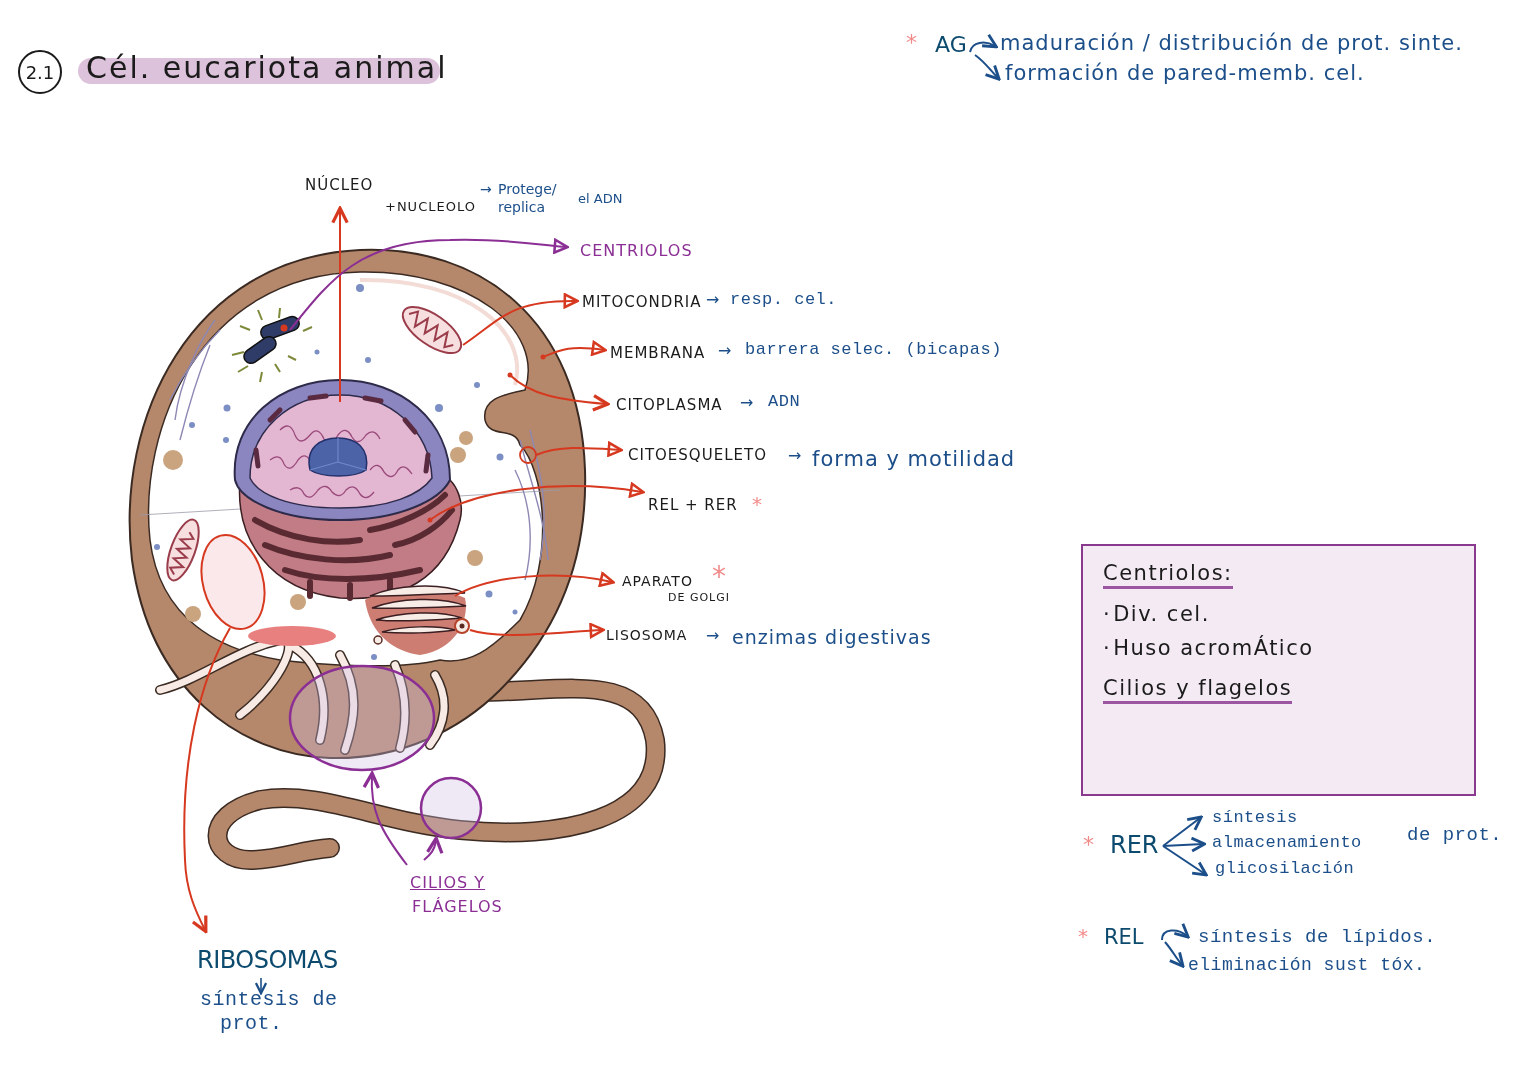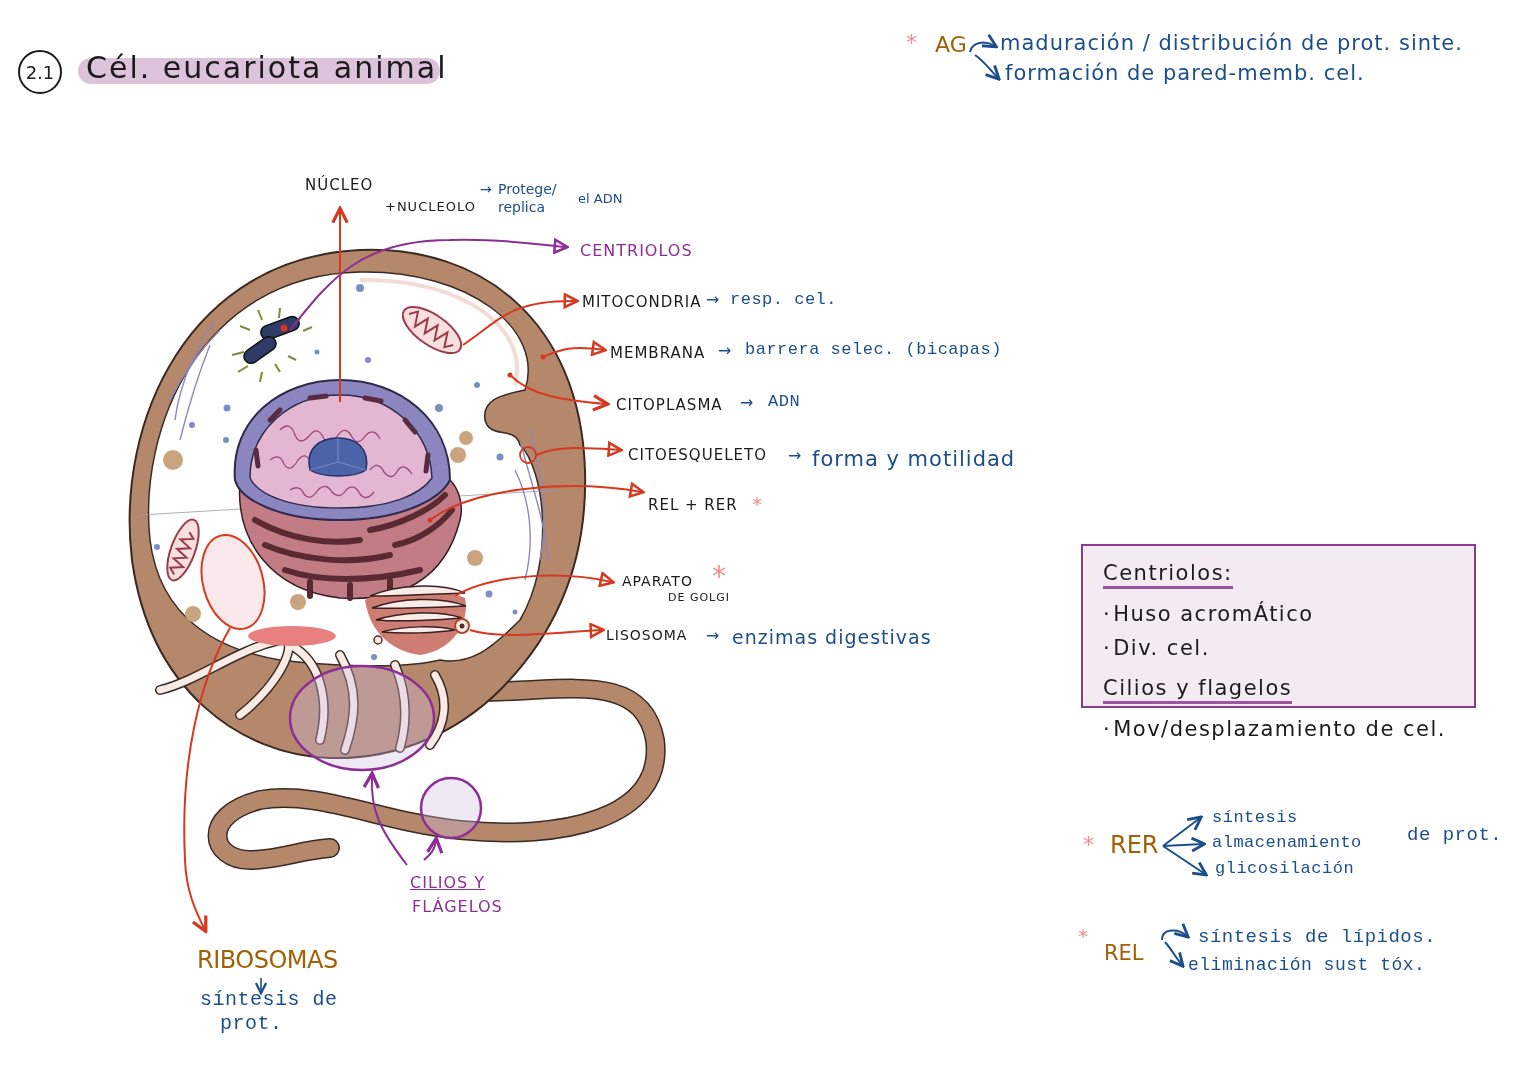--- a/index.html
+++ b/index.html
@@ -2,21 +2,21 @@
 <html><head>
 <meta charset="utf-8">
 <style>
   html, body { margin: 0; padding: 0; }
   body {
     width: 1527px; height: 1080px; position: relative; overflow: hidden;
     background: #ffffff;
     font-family: "DejaVu Sans", sans-serif;
   }
   .abs { position: absolute; white-space: nowrap; }
-  .black { color: #a16207; }
+  .black { color: #0c4a6e; }
   .blue { color: #1c4f8a; }
   .purple { color: #8b2f95; }
   .pink { color: #f28a8a; }
 
   
   .title-badge {
     left: 18px; top: 50px; width: 44px; height: 44px; border: 2.5px solid #1b1b1b;
     border-radius: 50%; display: flex; align-items: center; justify-content: center;
     font-size: 18px; color: #1b1b1b; box-sizing: border-box;
   }
@@ -26,21 +26,21 @@
   .title-text {
     left: 86px; top: 50px; font-size: 30px; letter-spacing: 2px; color: #1b1b1b;
   }
 
   .label-caps { font-size: 15px; letter-spacing: 1px; color: #1b1b1b; }
   .note-blue { font-size: 17px; color: #1c4f8a; letter-spacing: 0.5px; font-family: Liberation Mono, monospace; }
   .note-blue-lg { font-size: 21px; color: #1c4f8a; letter-spacing: 1px; }
 
   
   .info-box {
-    left: 1081px; top: 544px; width: 395px; height: 164px; box-sizing: border-box;
+    left: 1081px; top: 544px; width: 395px; height: 252px; box-sizing: border-box;
     background: #f4eaf4; border: 2px solid #8a3a8e;
     padding: 14px 20px; font-size: 21px; color: #1b1b1b; letter-spacing: 1.5px;
     font-family: "DejaVu Sans", sans-serif;
   }
   .info-box .heading {
     display: inline-block; border-bottom: 3px solid #9c55a0; line-height: 26px; margin-bottom: 8px;
   }
   .info-box .item { line-height: 34px; }
   .info-box .item::before { content: "·"; margin-right: 2px; }
   .info-box .gap { height: 10px; }
@@ -279,30 +279,29 @@
 
 <div class="abs purple" style="left:410px;top:873px;font-size:16px;letter-spacing:1px;text-decoration:underline;">CILIOS Y</div>
 <div class="abs purple" style="left:412px;top:897px;font-size:16px;letter-spacing:1px;">FLÁGELOS</div>
 
 <div class="abs black" style="left:197px;top:946px;font-size:24px;letter-spacing:-0.5px;">RIBOSOMAS</div>
 <div class="abs note-blue" style="left:200px;top:988px;font-size:20px;">síntesis  de</div>
 <div class="abs note-blue" style="left:220px;top:1012px;font-size:20px;">prot.</div>
 
 <div class="abs info-box">
   <div class="heading">Centriolos:</div>
+  <div class="item">Div. cel.</div>
   <div class="item">Huso acromÁtico</div>
-  <div class="item">Div. cel.</div>
   <div class="gap"></div>
   <div class="heading">Cilios y flagelos</div>
-  <div class="item">Mov/desplazamiento de cel.</div>
 </div>
 
 <div class="abs pink" style="left:1083px;top:832px;font-size:22px;">*</div>
 <div class="abs black" style="left:1110px;top:831px;font-size:24px;">RER</div>
 <div class="abs note-blue" style="left:1212px;top:808px;">síntesis</div>
 <div class="abs note-blue" style="left:1212px;top:833px;">almacenamiento</div>
 <div class="abs note-blue" style="left:1215px;top:859px;">glicosilación</div>
 <div class="abs note-blue" style="left:1407px;top:824px;font-size:19px;">de prot.</div>
 
 <div class="abs pink" style="left:1078px;top:924px;font-size:20px;">*</div>
-<div class="abs black" style="left:1104px;top:925px;font-size:21px;margin-top:16px;">REL</div>
+<div class="abs black" style="left:1104px;top:925px;font-size:21px;">REL</div>
 <div class="abs note-blue" style="left:1198px;top:926px;font-size:19px;">síntesis  de  lípidos.</div>
 <div class="abs note-blue" style="left:1188px;top:955px;font-size:18px;">eliminación  sust  tóx.</div>
 
 </body></html>

